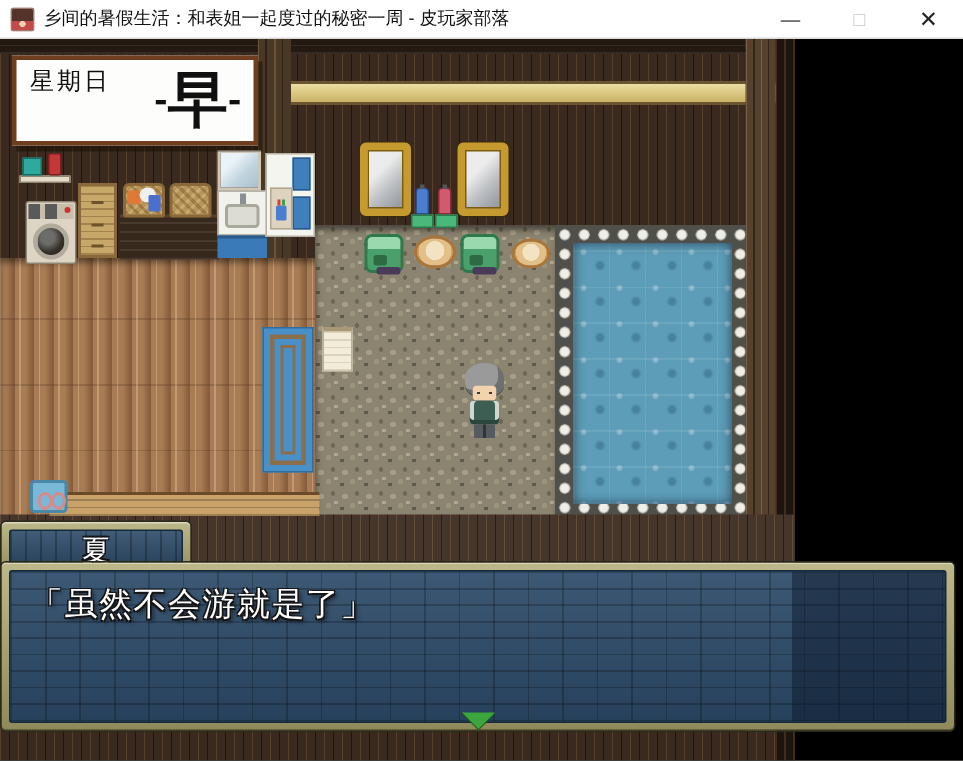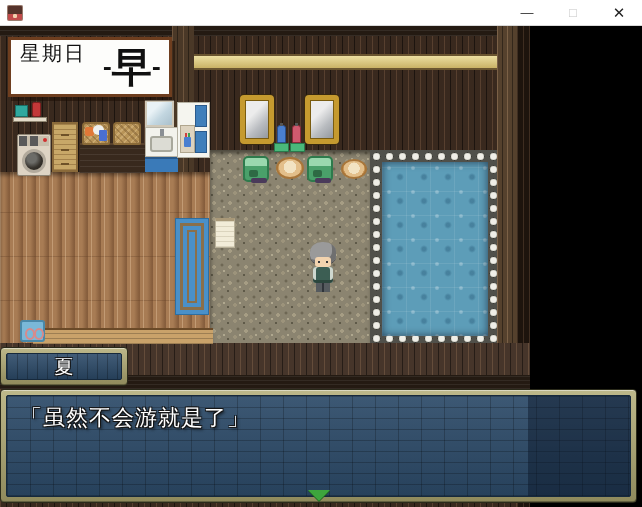--- a/index.html
+++ b/index.html
@@ -143,56 +143,57 @@
   .chara .body{position:absolute;left:5px;top:25px;width:20px;height:16px;background:#3c5e53;border-radius:3px;
                box-shadow:inset 0 -3px 0 #2b463d,inset 3px 0 0 #cfd8cf,inset -3px 0 0 #cfd8cf;}
   .chara .legs{position:absolute;left:8px;top:41px;width:14px;height:9px;background:#565b5f;
                background-image:linear-gradient(90deg,transparent 0 6px,#30343a 6px 8px,transparent 8px);}
 
   
   .date-box{left:8px;top:11px;width:164px;height:60px;background:#fdfdfb;border:3px solid #6e3e1f;
             box-sizing:border-box;box-shadow:3px 4px 0 rgba(30,15,5,.55);display:flex;
             font-family:"DejaVu Serif",serif;color:#101010;}
   .date-left{padding:5px 0 0 9px;}
-  .weekday{font-size:20px;line-height:17px;letter-spacing:2px;}
+  .weekday{font-size:16px;line-height:17px;letter-spacing:2px;}
   .dayline{font-size:16px;line-height:30px;white-space:nowrap;}
   .daynum{font-size:34px;font-family:"DejaVu Serif",serif;}
   .date-right{margin-left:auto;display:flex;align-items:center;padding-right:8px;}
   .tdash{font-size:22px;font-weight:bold;}
   .tmain{font-size:40px;font-weight:bold;line-height:40px;}
 
   
   .msg-frame{background:linear-gradient(#bdb88a,#8f8a5c);border:1px solid #2a2a1a;border-radius:4px;
              box-shadow:inset 0 1px 0 rgba(255,255,255,.45),inset 0 -1px 0 rgba(0,0,0,.3);box-sizing:border-box;}
   .msg-inner{position:absolute;inset:5px;background-color:#2c4a68;border:1px solid #16293c;border-radius:2px;overflow:hidden;
              background-image:
                repeating-linear-gradient(90deg,rgba(0,0,0,.22) 0 1px,transparent 1px 23px),
                repeating-linear-gradient(0deg,rgba(0,0,0,.22) 0 1px,transparent 1px 11px),
                linear-gradient(180deg,rgba(255,255,255,.08),rgba(0,0,0,.12));}
   .name-box{position:absolute;left:0;top:321px;width:128px;height:39px;}
   .name-box .msg-inner{background-image:
                repeating-linear-gradient(90deg,rgba(0,0,0,.25) 0 1px,transparent 1px 10px),
                linear-gradient(180deg,rgba(255,255,255,.1),rgba(0,0,0,.15));}
   .name-text{position:absolute;inset:5px;display:flex;align-items:center;justify-content:center;
              color:#fff;font-size:19px;text-shadow:1px 1px 0 #141414,-1px -1px 0 #141414,1px -1px 0 #141414,-1px 1px 0 #141414;}
-  .dialogue-box{position:absolute;left:0;top:363px;width:637px;height:114px;}
+  .dialogue-box{position:absolute;left:0;top:348px;width:637px;height:114px;}
   .inner-dark{position:absolute;left:521px;top:0;bottom:0;right:0;background:rgba(8,20,38,.45);}
   .dialogue-text{position:absolute;left:5px;right:5px;top:5px;color:#fff;font-size:22px;letter-spacing:1px;
                  padding:8px 14px;text-shadow:1px 1px 0 #161616,-1px -1px 0 #161616,1px -1px 0 #161616,-1px 1px 0 #161616,2px 2px 3px rgba(0,0,0,.7);}
   .continue-arrow{position:absolute;left:50%;bottom:1px;transform:translateX(-50%);width:0;height:0;
                   border-left:11px solid transparent;border-right:11px solid transparent;border-top:11px solid #3da53d;
                   filter:drop-shadow(0 1px 0 #1c5c1c);}
 </style>
 </head>
 <body>
 
 <div class="window">
 
   <div class="titlebar">
     <div class="app-icon"></div>
+    <div class="title-text">乡间的暑假生活：和表姐一起度过的秘密一周 - 皮玩家部落</div>
     <div class="win-controls">
       <div class="win-btn">—</div>
       <div class="win-btn max">□</div>
       <div class="win-btn close">✕</div>
     </div>
   </div>
 
   <div class="viewport">
 
     <div class="scene">

